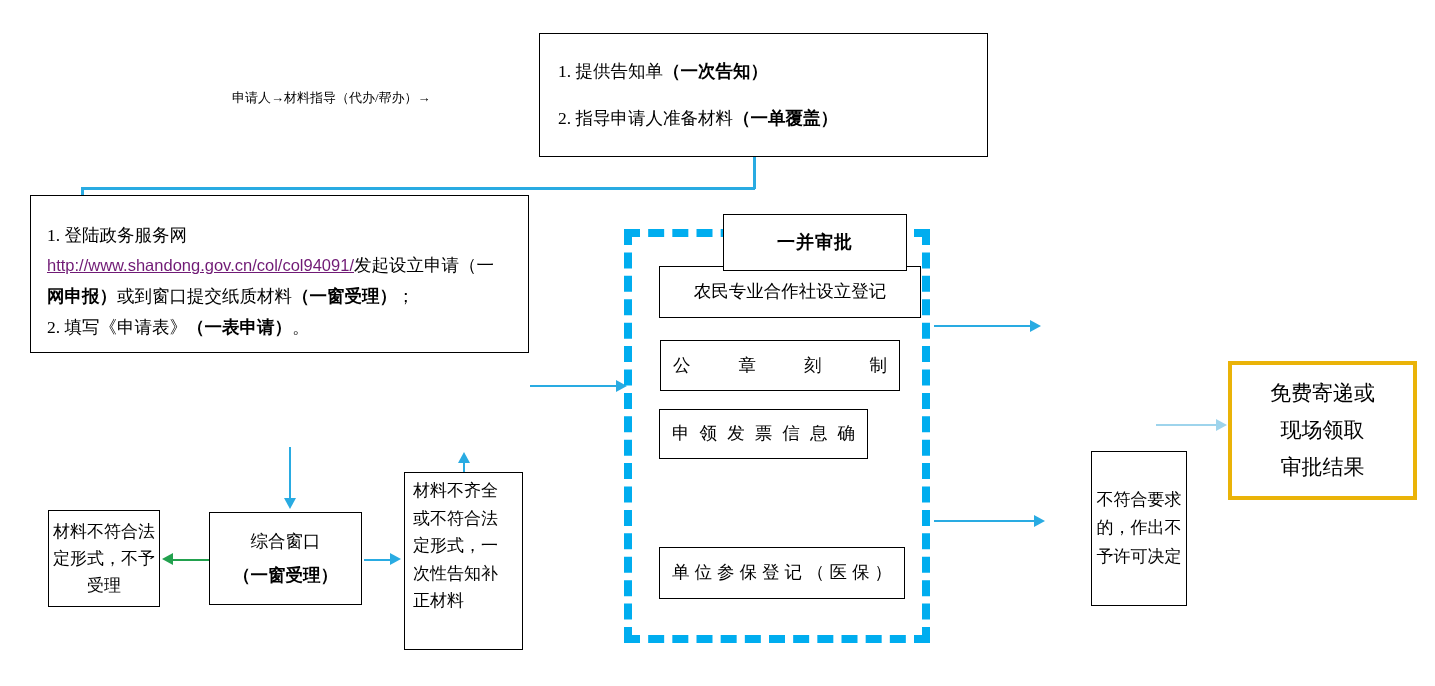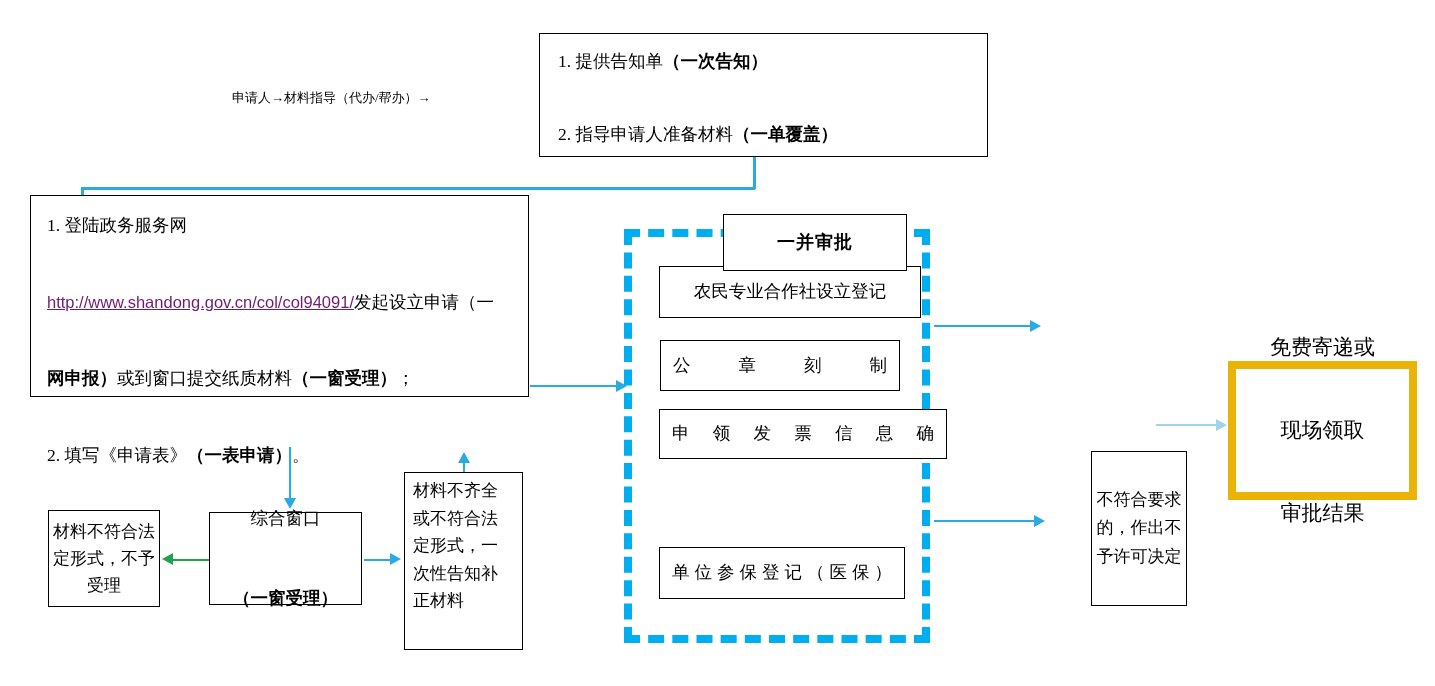--- a/index.html
+++ b/index.html
@@ -11,21 +11,21 @@
     font-family: "Liberation Serif", "DejaVu Serif", serif;
     color: #000000;
   }
   #canvas {
     position: relative;
     width: 1435px;
     height: 686px;
     overflow: hidden;
     background: #ffffff;
   }
-  .abs { position: absolute; box-sizing: border-box; gap: 46px; }
+  .abs { position: absolute; box-sizing: border-box; }
 
   
   .box {
     border: 1px solid #000000;
     background: #ffffff;
     display: flex;
     flex-direction: column;
     justify-content: center;
     font-size: 17px;
     line-height: 1.55;
@@ -43,23 +43,23 @@
 
   
   #applicant-label {
     left: 232px; top: 84px; width: 305px; height: 28px;
     font-size: 13px; white-space: nowrap;
     display: flex; align-items: center;
   }
 
   
   #apply-box {
-    left: 30px; top: 195px; width: 499px; height: 202px;
+    left: 30px; top: 195px; width: 499px; height: 158px;
     padding: 14px 16px 0 16px;
-    justify-content: flex-start;
+    justify-content: center;
     font-size: 17.5px;
     line-height: 1.75;
   }
   #apply-box .row { display: block; }
   .url {
     color: #701a75;
     text-decoration: underline;
     font-family: "Liberation Sans", sans-serif;
     font-size: 16.5px;
   }
@@ -81,39 +81,39 @@
   
   .item-box {
     z-index: 4;
     font-size: 17.5px;
   }
   .item-box .t { width: 100%; padding: 0 12px; box-sizing: border-box; }
   .spread { text-align: justify; text-align-last: justify; }
 
   #item-0 { left: 659px; top: 266px; width: 262px; height: 52px; }
   #item-1 { left: 660px; top: 340px; width: 240px; height: 51px; }
-  #item-2 { left: 659px; top: 409px; width: 288px; height: 50px; }
+  #item-2 { left: 659px; top: 409px; width: 209px; height: 50px; }
   #item-3 { left: 657px; top: 477px; width: 243px; height: 51px; }
   #item-4 { left: 659px; top: 547px; width: 246px; height: 52px; }
 
   
   #right-top {
     left: 1045px; top: 226px; width: 103px; height: 173px;
     font-size: 17px; line-height: 1.65;
   }
   #right-bottom {
     left: 1055px; top: 451px; width: 96px; height: 155px;
     font-size: 17px; line-height: 1.65; margin-left: 36px;
   }
   #right-bottom .t, #right-top .t { width: 100%; }
 
   
   #final-box {
     left: 1228px; top: 361px; width: 189px; height: 139px;
-    border: 8px solid #eab308;
+    border: 4px solid #eab308;
     background: #ffffff;
     box-shadow: 0 0 0 2px #ffffff inset;
     display: flex; flex-direction: column;
     align-items: center; justify-content: center;
     font-size: 21px; line-height: 1.75;
     font-family: "DejaVu Sans", sans-serif;
   }
 
   
   #reject-box {

